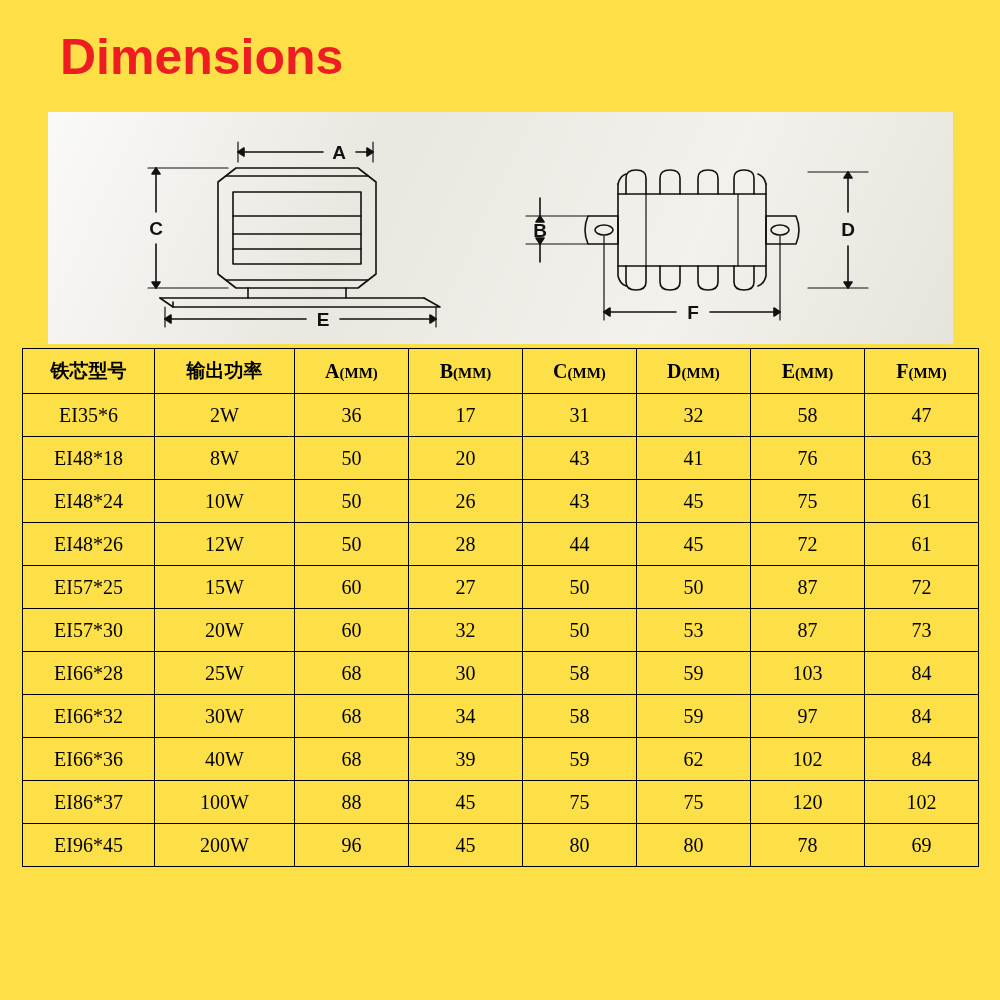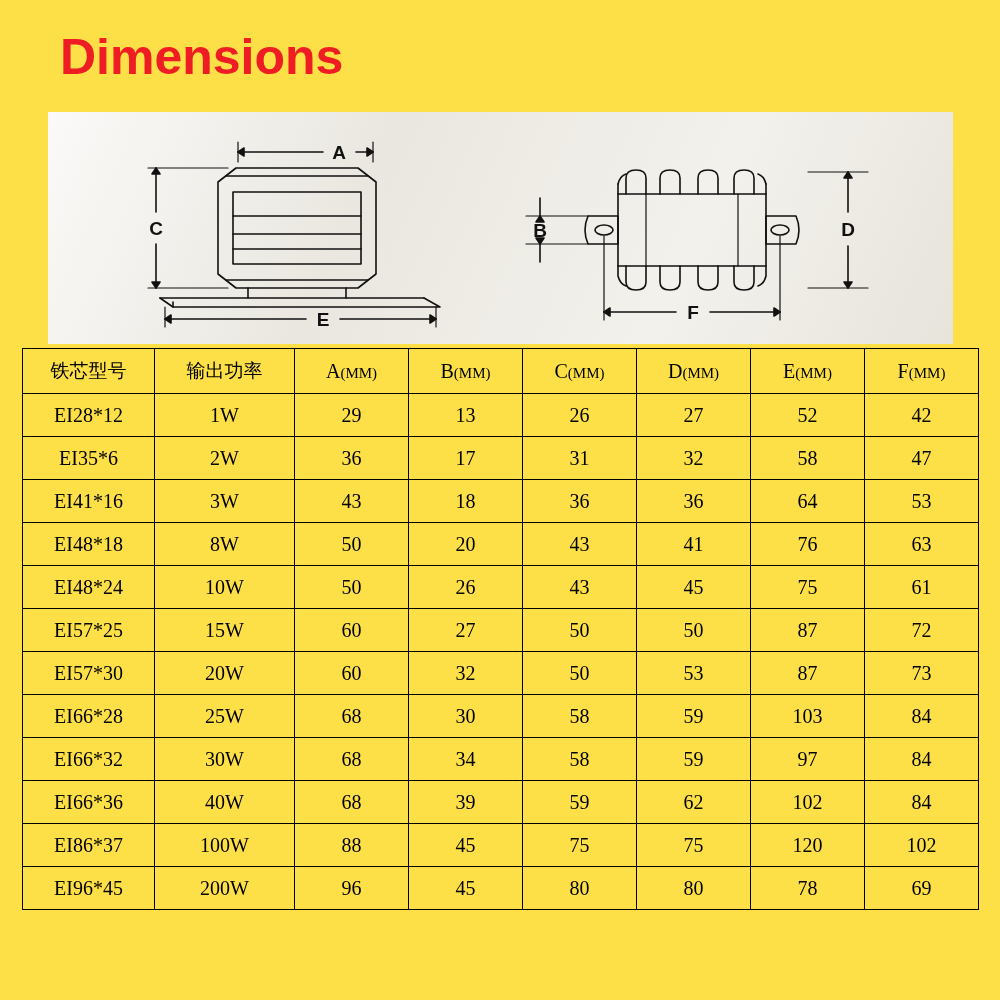--- a/index.html
+++ b/index.html
@@ -94,21 +94,21 @@
     text-align: center;
     font-family: "Liberation Serif", serif;
     font-size: 20px;
     color: #000000;
     height: 42px;
     padding: 0;
     vertical-align: middle;
     white-space: nowrap;
   }
   table.specs th {
-    font-weight: normal;
+    font-weight: bold;
     height: 44px;
   }
   .col-model   { width: 132px; }
   .col-power   { width: 140px; }
   .col-dim     { width: 114px; }
   .unit-sm {
     font-size: 15px;
   }
   .cn {
     font-family: "DejaVu Sans", sans-serif;
@@ -261,67 +261,57 @@
           <th>
             <span>E</span><span class="unit-sm">(MM)</span>
           </th>
           <th>
             <span>F</span><span class="unit-sm">(MM)</span>
           </th>
         </tr>
       </thead>
       <tbody>
           <tr>
-            <td>EI28*12</td>
-            <td>1W</td>
-            <td>29</td>
-            <td>13</td>
-            <td>26</td>
-            <td>27</td>
-            <td>52</td>
-            <td>42</td>
-          </tr>
-          <tr>
             <td>EI35*6</td>
             <td>2W</td>
             <td>36</td>
             <td>17</td>
             <td>31</td>
             <td>32</td>
             <td>58</td>
             <td>47</td>
           </tr>
           <tr>
-            <td>EI41*16</td>
-            <td>3W</td>
-            <td>43</td>
-            <td>18</td>
-            <td>36</td>
-            <td>36</td>
-            <td>64</td>
-            <td>53</td>
-          </tr>
-          <tr>
             <td>EI48*18</td>
             <td>8W</td>
             <td>50</td>
             <td>20</td>
             <td>43</td>
             <td>41</td>
             <td>76</td>
             <td>63</td>
           </tr>
           <tr>
             <td>EI48*24</td>
             <td>10W</td>
             <td>50</td>
             <td>26</td>
             <td>43</td>
             <td>45</td>
             <td>75</td>
+            <td>61</td>
+          </tr>
+          <tr>
+            <td>EI48*26</td>
+            <td>12W</td>
+            <td>50</td>
+            <td>28</td>
+            <td>44</td>
+            <td>45</td>
+            <td>72</td>
             <td>61</td>
           </tr>
           <tr>
             <td>EI57*25</td>
             <td>15W</td>
             <td>60</td>
             <td>27</td>
             <td>50</td>
             <td>50</td>
             <td>87</td>

